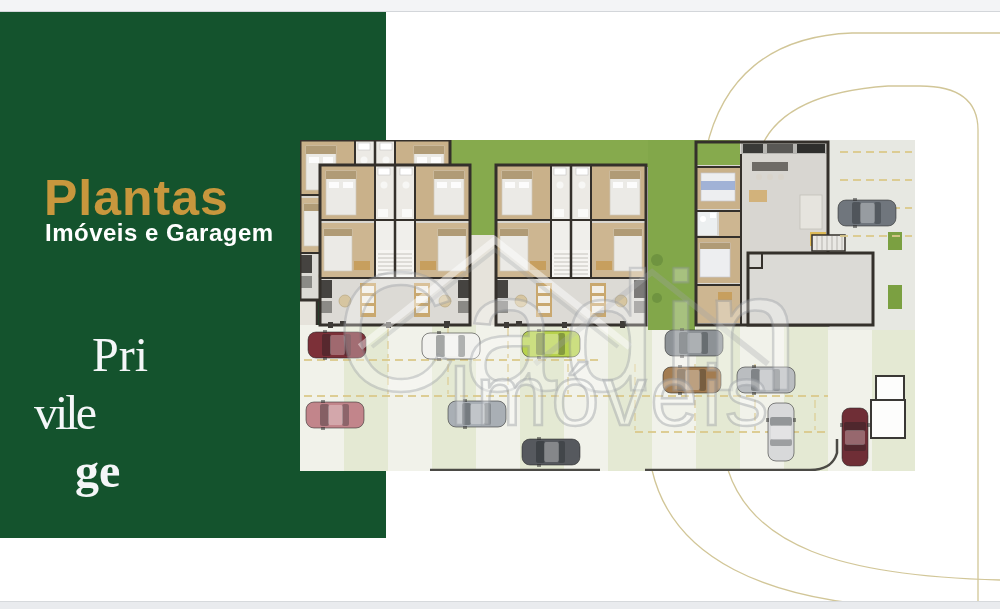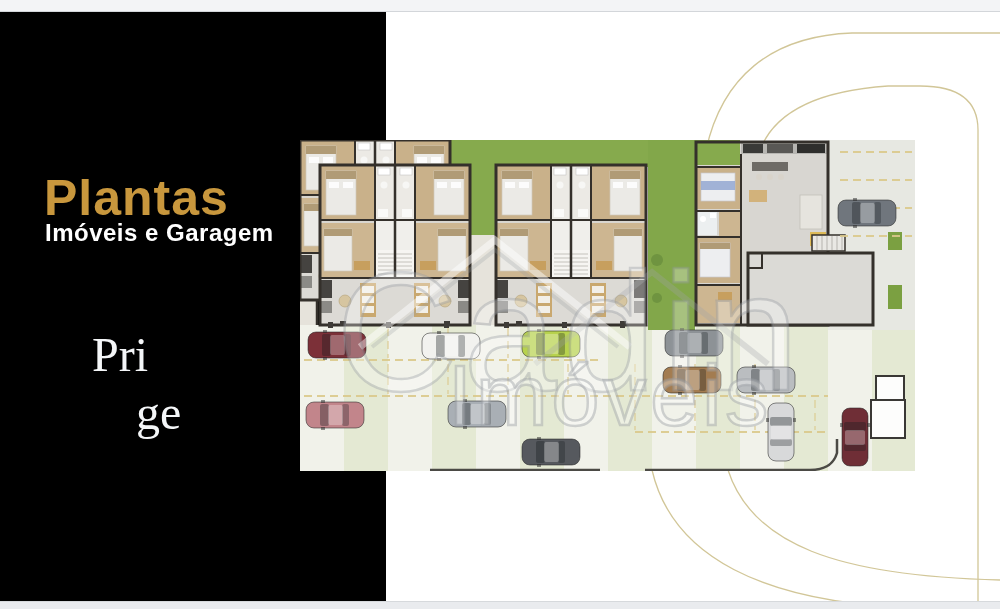--- a/index.html
+++ b/index.html
@@ -2,30 +2,30 @@
 <html><head>
 <meta charset="utf-8">
 <style>
   html,body{margin:0;padding:0;}
   body{width:1000px;height:609px;position:relative;overflow:hidden;background:#ffffff;
        font-family:"Liberation Sans", sans-serif;}
   .top-bar{position:absolute;left:0;top:0;width:1000px;height:11px;background:#f3f4f6;
        border-bottom:1px solid #d3d6da;z-index:6;}
   .bottom-bar{position:absolute;left:0;bottom:0;width:1000px;height:7px;background:#e9ebee;
        border-top:1px solid #d6d9dc;z-index:6;}
-  .left-panel{position:absolute;left:0;top:11px;width:386px;height:591px;background:#000000;z-index:2;}
+  .left-panel{position:absolute;left:0;top:11px;width:386px;height:527px;background:#14532d;z-index:2;}
   .plantas-title{position:absolute;left:44px;top:158px;font-size:50px;font-weight:700;
        color:#c8973d;letter-spacing:1px;}
   .plantas-subtitle{position:absolute;left:45px;top:208px;font-size:24px;font-weight:700;
        color:#ffffff;letter-spacing:0.5px;}
   .privilege-logo{position:absolute;left:40px;top:315px;width:220px;color:#f4f6f8;
        font-family:"Liberation Serif", serif;font-size:48px;line-height:58px;font-weight:400;}
   .privilege-logo .l1{display:block;margin-left:52px;}
   .privilege-logo .l2{display:block;margin-left:-6px;letter-spacing:-3px;}
-  .privilege-logo .l3{display:block;margin-left:96px;}
+  .privilege-logo .l3{display:block;margin-left:35px;font-weight:bold;}
   .decor-arcs{position:absolute;left:0;top:0;z-index:1;}
   .floorplan{position:absolute;left:300px;top:140px;width:615px;height:331px;z-index:3;}
   .watermark{position:absolute;left:330px;top:212px;width:672px;height:262px;z-index:4;
        pointer-events:none;opacity:.85;}
   .watermark .wm-name{position:absolute;left:6px;top:24px;font-size:168px;font-weight:400;
        letter-spacing:6px;color:transparent;-webkit-text-stroke:2.5px rgba(140,146,152,.40);
        text-shadow:0 0 2px rgba(255,255,255,.35);}
   .watermark .wm-type{position:absolute;left:118px;top:134px;font-size:86px;font-weight:400;
        letter-spacing:4px;color:transparent;-webkit-text-stroke:2.5px rgba(148,153,158,.48);
        text-shadow:0 0 2px rgba(255,255,255,.4);}
@@ -44,20 +44,21 @@
     <path d="M652 470 C672 556 762 604 920 608"></path>
     <path d="M728 470 C752 544 836 576 1000 580"></path>
   </g>
 </svg>
 
 <div class="left-panel">
   <div class="plantas-title">Plantas</div>
   <div class="plantas-subtitle">Imóveis e Garagem</div>
   <div class="privilege-logo">
     <span class="l1">Pri</span>
+    <span class="l2">vile</span>
     <span class="l3">ge</span>
   </div>
 </div>
 
 <svg class="floorplan" width="615" height="331" viewBox="0 0 615 331">
   <defs>
     <pattern id="gstrip" width="88" height="10" patternUnits="userSpaceOnUse">
       <rect x="0" y="0" width="44" height="10" fill="#f1f2ea"></rect>
       <rect x="44" y="0" width="44" height="10" fill="#e4e9d3"></rect>
     </pattern>

